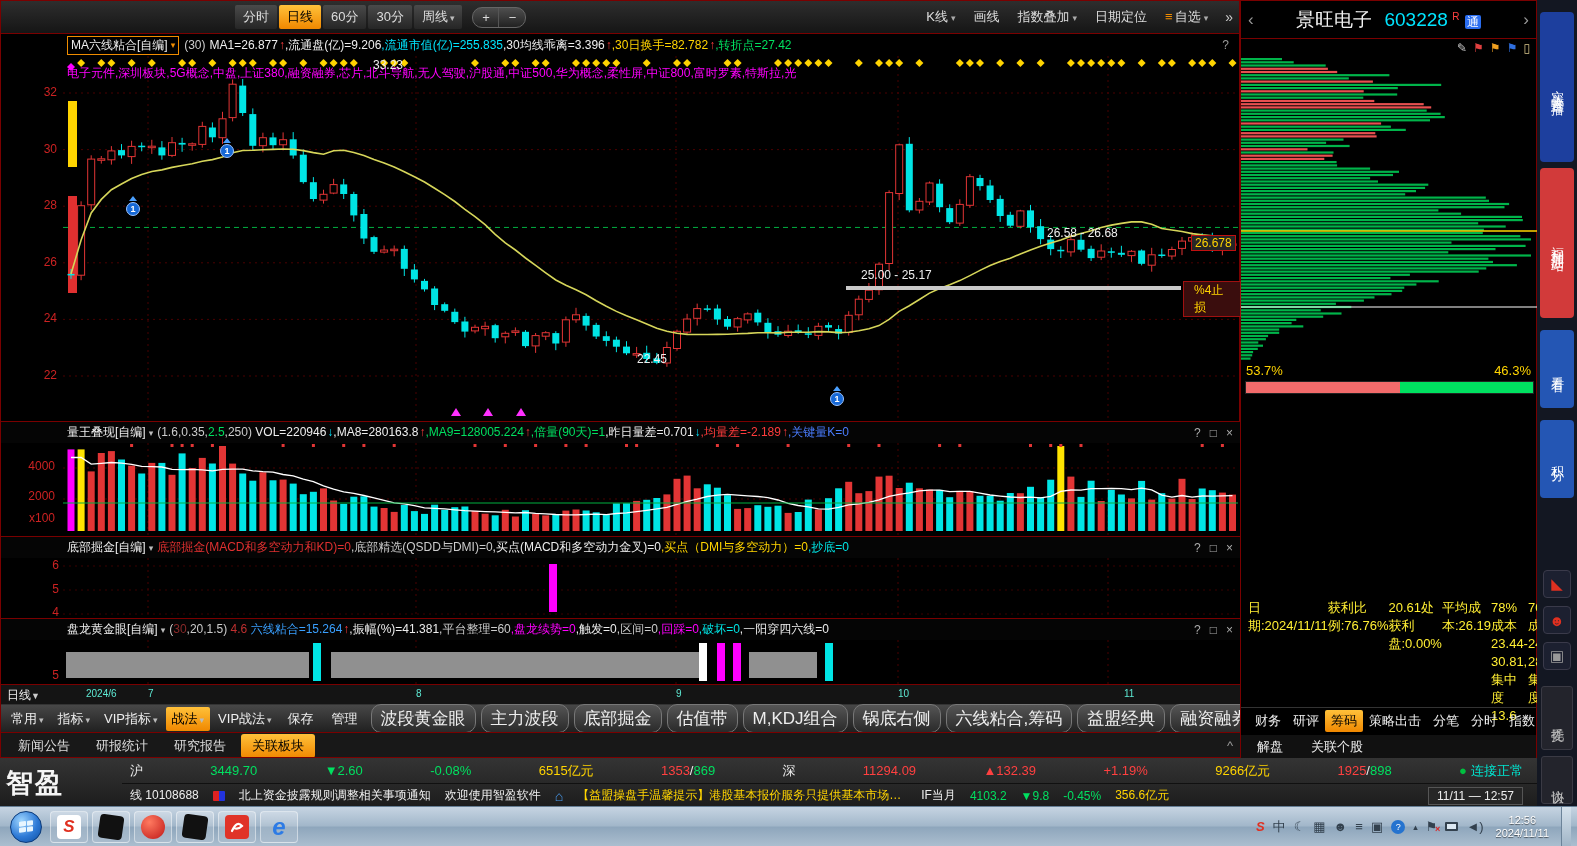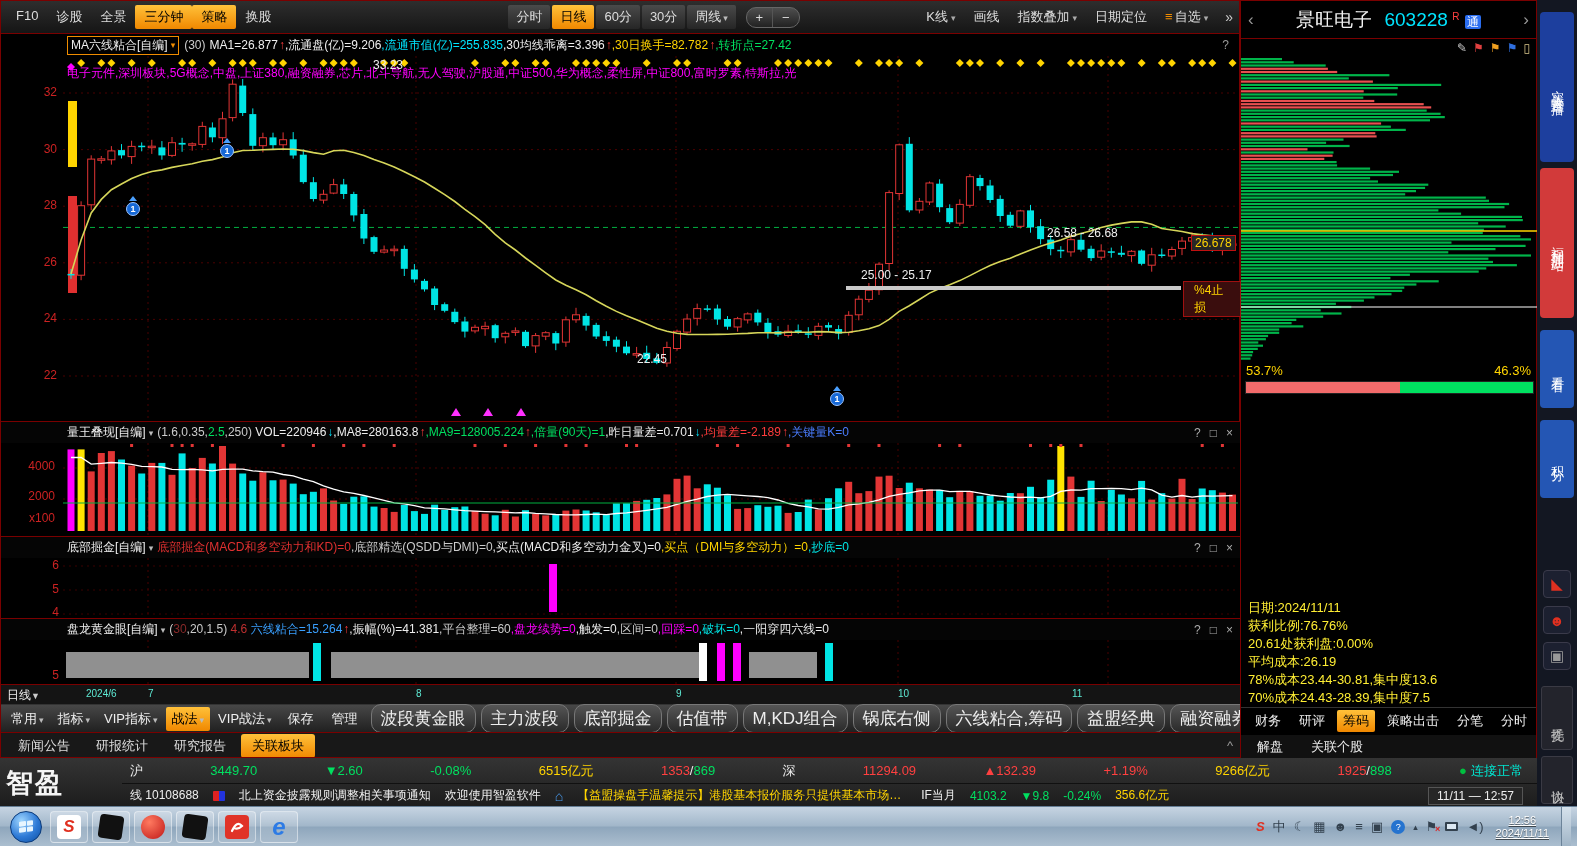--- a/index.html
+++ b/index.html
@@ -90,21 +90,21 @@
   .rp-title .cd{color:#00e5ff;font-size:19px;margin-left:8px;}
   .rp-title .sup{color:#ff4040;font-size:10px;vertical-align:super;}
   .rp-title .bdg{background:#2a6df0;color:#fff;font-size:12px;padding:0 2px;border-radius:2px;margin-left:1px;}
   .rp-icons{position:absolute;right:6px;top:40px;display:flex;gap:6px;font-size:12px;z-index:3;}
   .rp-icons span{line-height:14px;}
   .pct-row{position:absolute;left:0;top:362px;width:100%;padding:0 5px;display:flex;justify-content:space-between;color:#ffd400;font-size:13px;}
   .split-bar{position:absolute;left:4px;top:380px;width:289px;height:13px;display:flex;border:1px solid #222;}
   .split-l{background:#f26b6b;height:100%;}
   .split-r{background:#00e060;height:100%;flex:1;}
   .rp-info{position:absolute;left:7px;top:598px;font-size:13px;color:#ffee33;line-height:18px;}
-  .rp-tabs1{position:absolute;left:0;top:706px;width:100%;height:26px;display:flex;align-items:center;gap:6px;padding-left:8px;border-top:1px solid #333;}
+  .rp-tabs1{position:absolute;left:0;top:706px;width:100%;height:26px;display:flex;align-items:center;gap:0;padding-left:8px;border-top:1px solid #333;}
   .rp-tab{font-size:13px;color:#eee;padding:2px 6px;white-space:nowrap;}
   .rp-tab.active{background:linear-gradient(#ffc13a,#f08800);color:#000;border-radius:2px;}
   .rp-tabs2{position:absolute;left:0;top:734px;width:100%;height:23px;display:flex;align-items:center;gap:16px;padding-left:10px;background:#111;}
 
   
   .rstrip{position:absolute;left:1537px;top:0;width:40px;height:806px;background:#131722;}
   .rs-tab{position:absolute;left:3px;width:34px;color:#fff;font-size:13px;writing-mode:vertical-rl;text-orientation:upright;text-align:center;border-radius:4px;padding:6px 0;letter-spacing:3px;display:flex;align-items:center;justify-content:center;}
   .rs-icon{position:absolute;left:6px;width:28px;height:28px;border:1px solid #3a3a4a;border-radius:4px;background:#1c2030;display:flex;align-items:center;justify-content:center;font-size:15px;}
   .rs-btn{position:absolute;left:4px;width:32px;color:#bbb;font-size:13px;writing-mode:vertical-rl;text-orientation:upright;text-align:center;background:#23242c;border:1px solid #3a3a44;border-radius:3px;padding:8px 0;display:flex;align-items:center;justify-content:center;}
 
@@ -119,39 +119,31 @@
   .ic-rubik{display:grid;grid-template-columns:1fr 1fr;grid-template-rows:1fr 1fr;gap:2px;background:#111;padding:2px;transform:rotate(8deg);}
   .ic-rubik i{border-radius:1px;}
   .ic-mascot{border-radius:50%;background:radial-gradient(circle at 35% 30%,#ff7a60,#c01818);color:#fff;font-size:11px;}
   .ic-ym{background:#e03328;color:#fff;font-size:16px;}
   .ic-ie{color:#2d7be5;font-size:24px;font-style:italic;font-weight:bold;background:transparent;}
   .tray{margin-left:auto;display:flex;align-items:center;gap:8px;padding-right:6px;color:#33414e;font-size:13px;}
   .tray .q{width:14px;height:14px;border-radius:50%;background:#2573cf;color:#fff;font-size:9px;display:flex;align-items:center;justify-content:center;}
   .tray .s-red{color:#e03020;font-weight:bold;font-style:italic;}
   .tray .flagx{position:relative;}
   .tray .flagx u{position:absolute;right:-3px;bottom:0;color:#d22;font-size:9px;text-decoration:none;font-weight:bold;}
-  .clock{text-align:center;font-size:11px;color:#fff;text-shadow:0 1px 1px rgba(0,0,0,.6);line-height:13px;margin:0 4px;text-decoration:underline;}
+  .clock{text-align:center;font-size:11px;color:#fff;text-shadow:0 1px 1px rgba(0,0,0,.6);line-height:13px;margin:0 4px;}
   .showdesk{width:10px;height:40px;border-left:1px solid #6b8399;background:linear-gradient(#d6e2ec,#9fb4c6);}
 </style>
 </head>
 <body>
 
 <div class="app">
 
   <div class="main">
 
     <div class="toolbar-top">
-      <span style="display:flex">
-          <span class="tt-item">F10</span>
-          <span class="tt-item">诊股</span>
-          <span class="tt-item">全景</span>
-          <span class="tt-item active">三分钟</span>
-          <span class="tt-item active">策略</span>
-          <span class="tt-item">换股</span>
-        </span>
       <span class="sp1"></span>
       <span class="ptabs">
           <span class="ptab">分时</span>
           <span class="ptab active">日线</span>
           <span class="ptab">60分</span>
           <span class="ptab">30分</span>
           <span class="ptab">周线<i class="dd">▾</i></span>
         </span>
       <span class="pill">
         <span class="pill-btn">+</span>
@@ -761,21 +753,21 @@
     <span class="axis-red" style="left: 30px; top: 28px;">5</span>
       </div>
 
     <div class="date-row">
       <span class="date-mode"><span>日线</span><i>▼</i></span>
     <span class="tickw" style="left: 85px;">2024/6</span>
         <span class="tickw" style="left: 147px;">7</span>
         <span class="tickw" style="left: 415px;">8</span>
         <span class="tickw" style="left: 675px;">9</span>
         <span class="tickw" style="left: 897px;">10</span>
-        <span class="tickw" style="left: 1071px;">11</span>
+        <span class="tickw" style="left: 1123px;">11</span>
       </div>
 
     <div class="tool-row">
       <span>
           <span class="menu-item">常用<i class="dd">▾</i></span>
           <span class="menu-item">指标<i class="dd">▾</i></span>
           <span class="menu-item">VIP指标<i class="dd">▾</i></span>
           <span class="menu-item active">战法<i class="dd">▾</i></span>
           <span class="menu-item">VIP战法<i class="dd">▾</i></span>
         </span>
@@ -831,21 +823,21 @@
     <div class="srow srow2">
       <span class="c-white">线 10108688</span>
       <span class="newsflag"></span>
       <span class="c-white">北上资金披露规则调整相关事项通知</span>
       <span class="c-white">欢迎使用智盈软件</span>
       <span class="home-ic">⌂</span>
       <span class="c-yellow news-mid" style="max-width:330px">【益盟操盘手温馨提示】港股基本报价服务只提供基本市场信息作参考用途，投资</span>
       <span class="c-white">IF当月</span>
       <span class="c-green">4103.2</span>
       <span class="c-green">▼9.8</span>
-      <span class="c-green">-0.24%</span>
+      <span class="c-green">-0.45%</span>
       <span class="c-yellow">356.6亿元</span>
       <span class="dt-box">11/11 — 12:57</span>
     </div>
   </div>
 
   <div class="rpanel">
     <div class="rp-head">
       <span class="rp-prev">‹</span>
       <span class="rp-title">
         <span class="nm">景旺电子</span>
@@ -961,21 +953,21 @@
         <line x1="0" x2="297" y1="250" y2="250" stroke="#ffffff" stroke-width="1"></line>
       </svg>
     <div class="pct-row">
       <span>53.7%</span>
       <span>46.3%</span>
     </div>
     <div class="split-bar">
       <span class="split-l" id="split-left" style="width: 53.7%;"></span>
       <span class="split-r"></span>
     </div>
-    <div class="rp-info" style="display:flex;flex-direction:column">
+    <div class="rp-info" style="display:flex;flex-direction:row">
         <span class="info-line">日期:2024/11/11</span>
         <span class="info-line">获利比例:76.76%</span>
         <span class="info-line">20.61处获利盘:0.00%</span>
         <span class="info-line">平均成本:26.19</span>
         <span class="info-line">78%成本23.44-30.81,集中度13.6</span>
         <span class="info-line">70%成本24.43-28.39,集中度7.5</span>
       </div>
     <div class="rp-tabs1">
         <span class="rp-tab">财务</span>
         <span class="rp-tab">研评</span>

